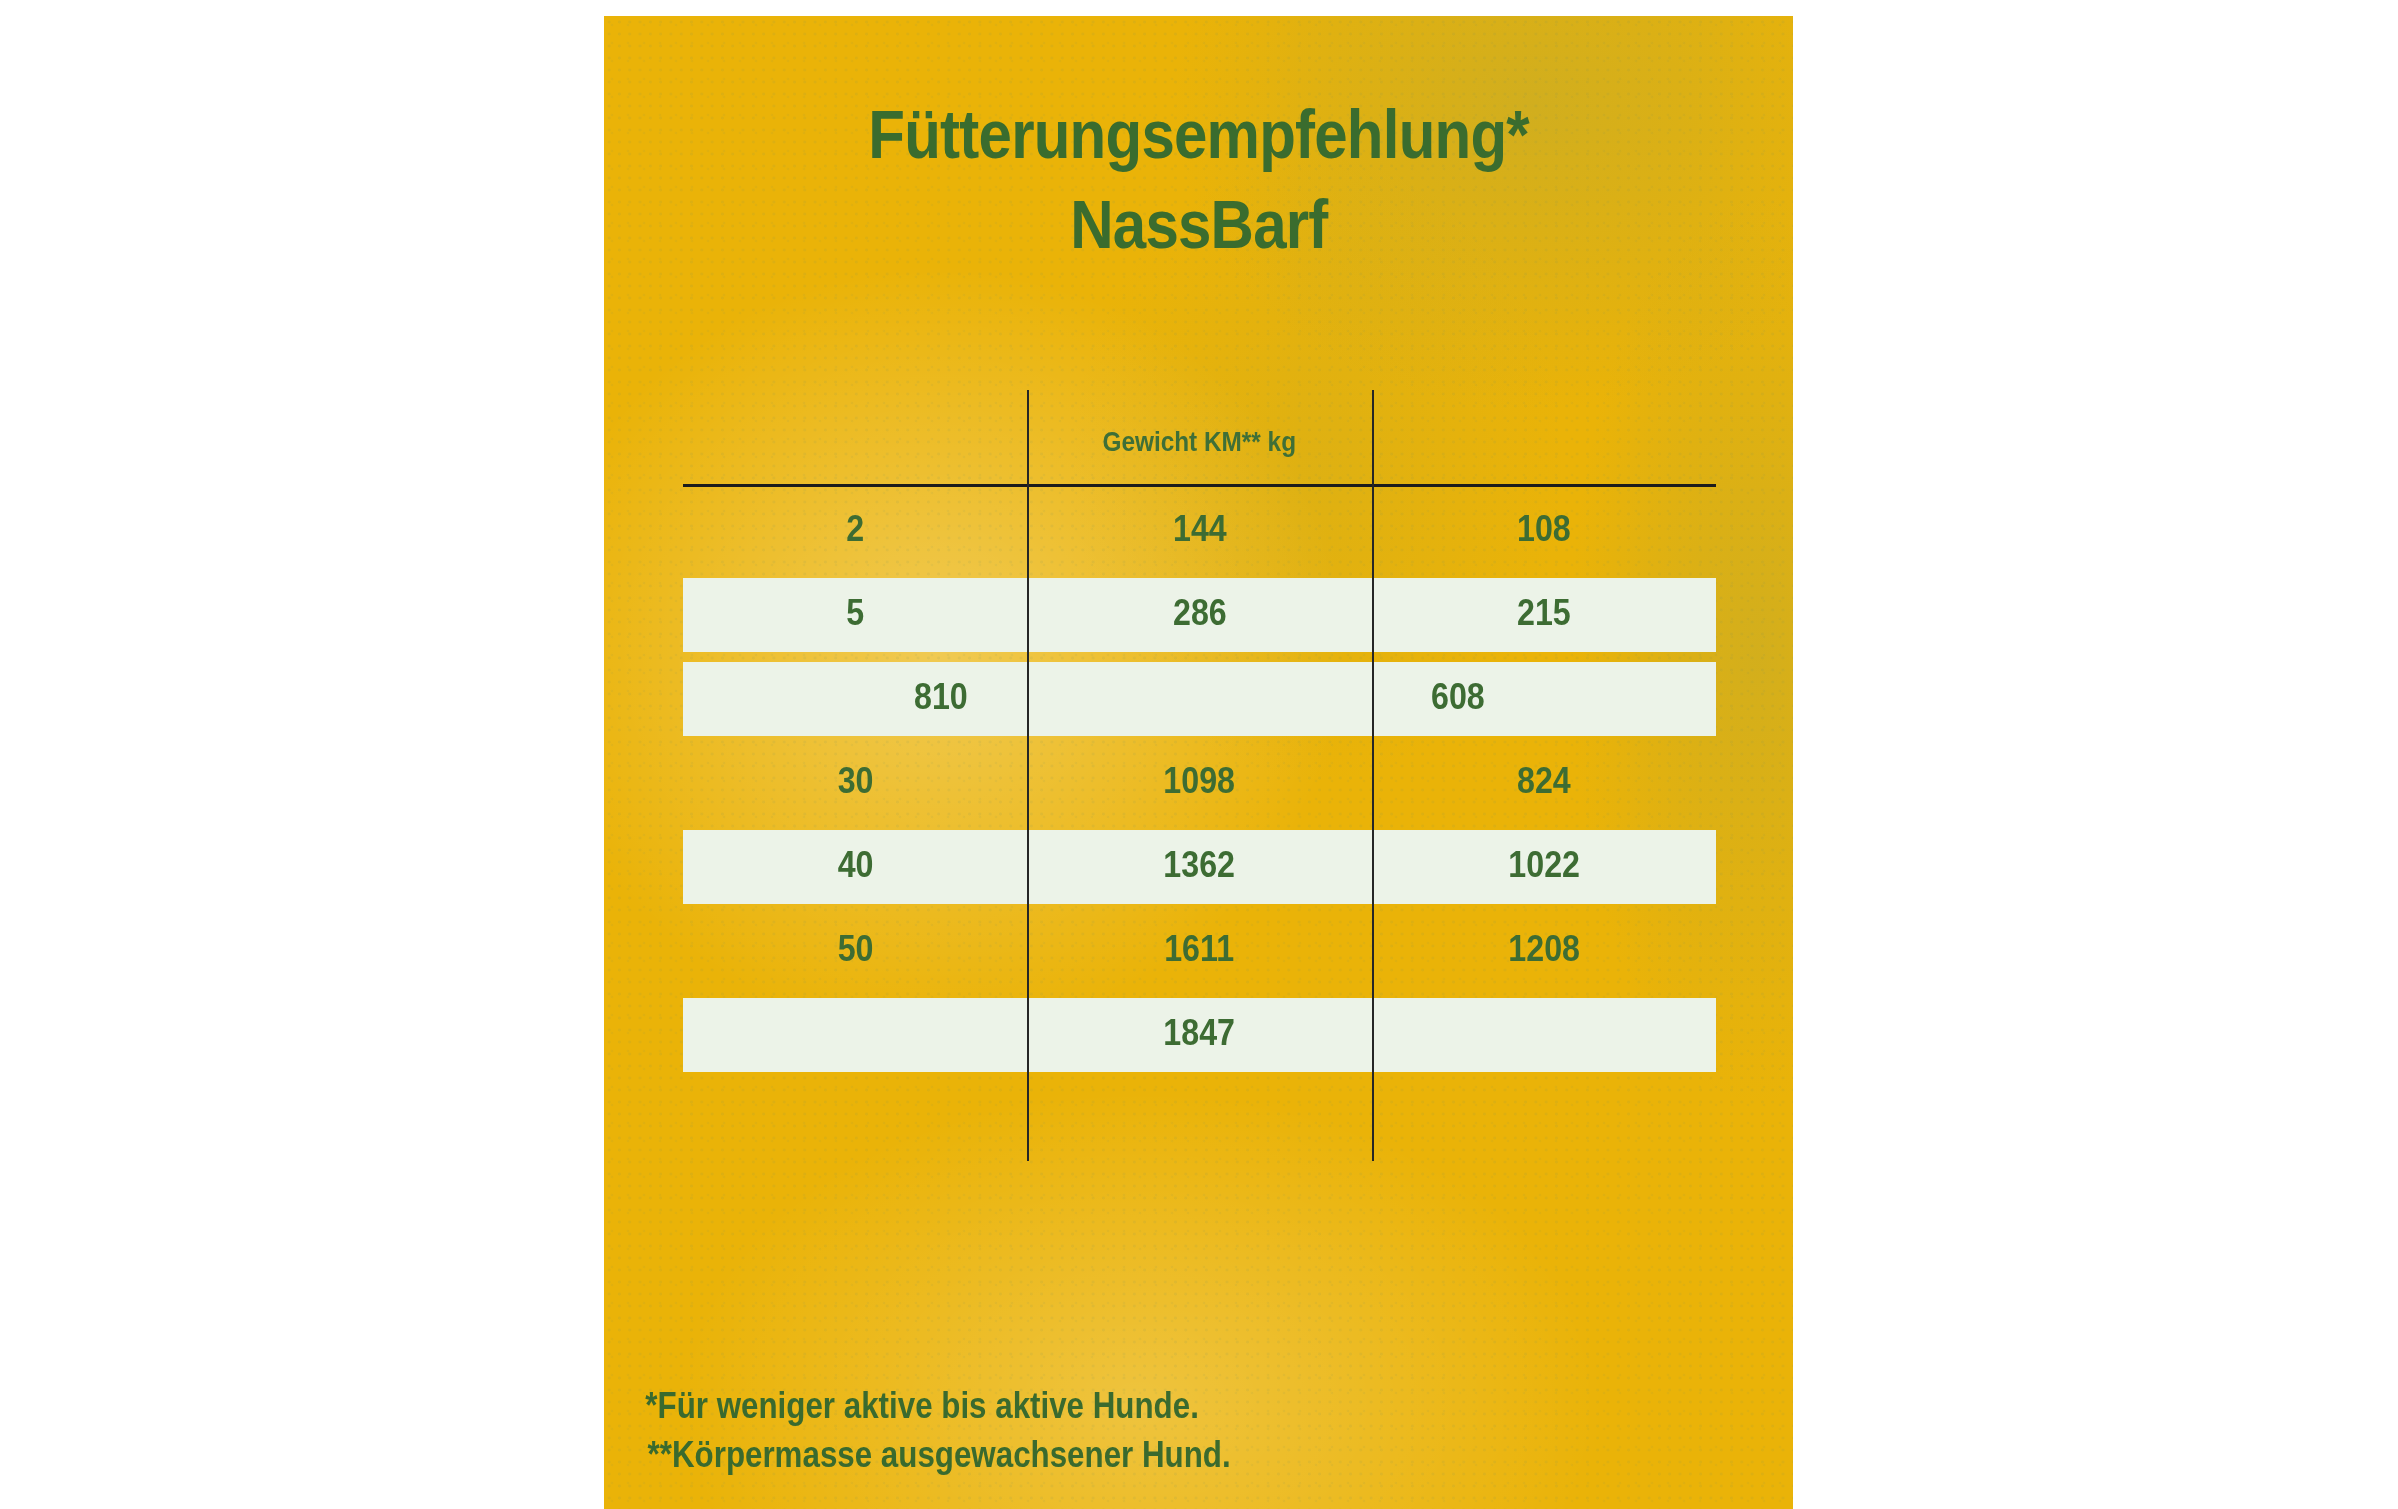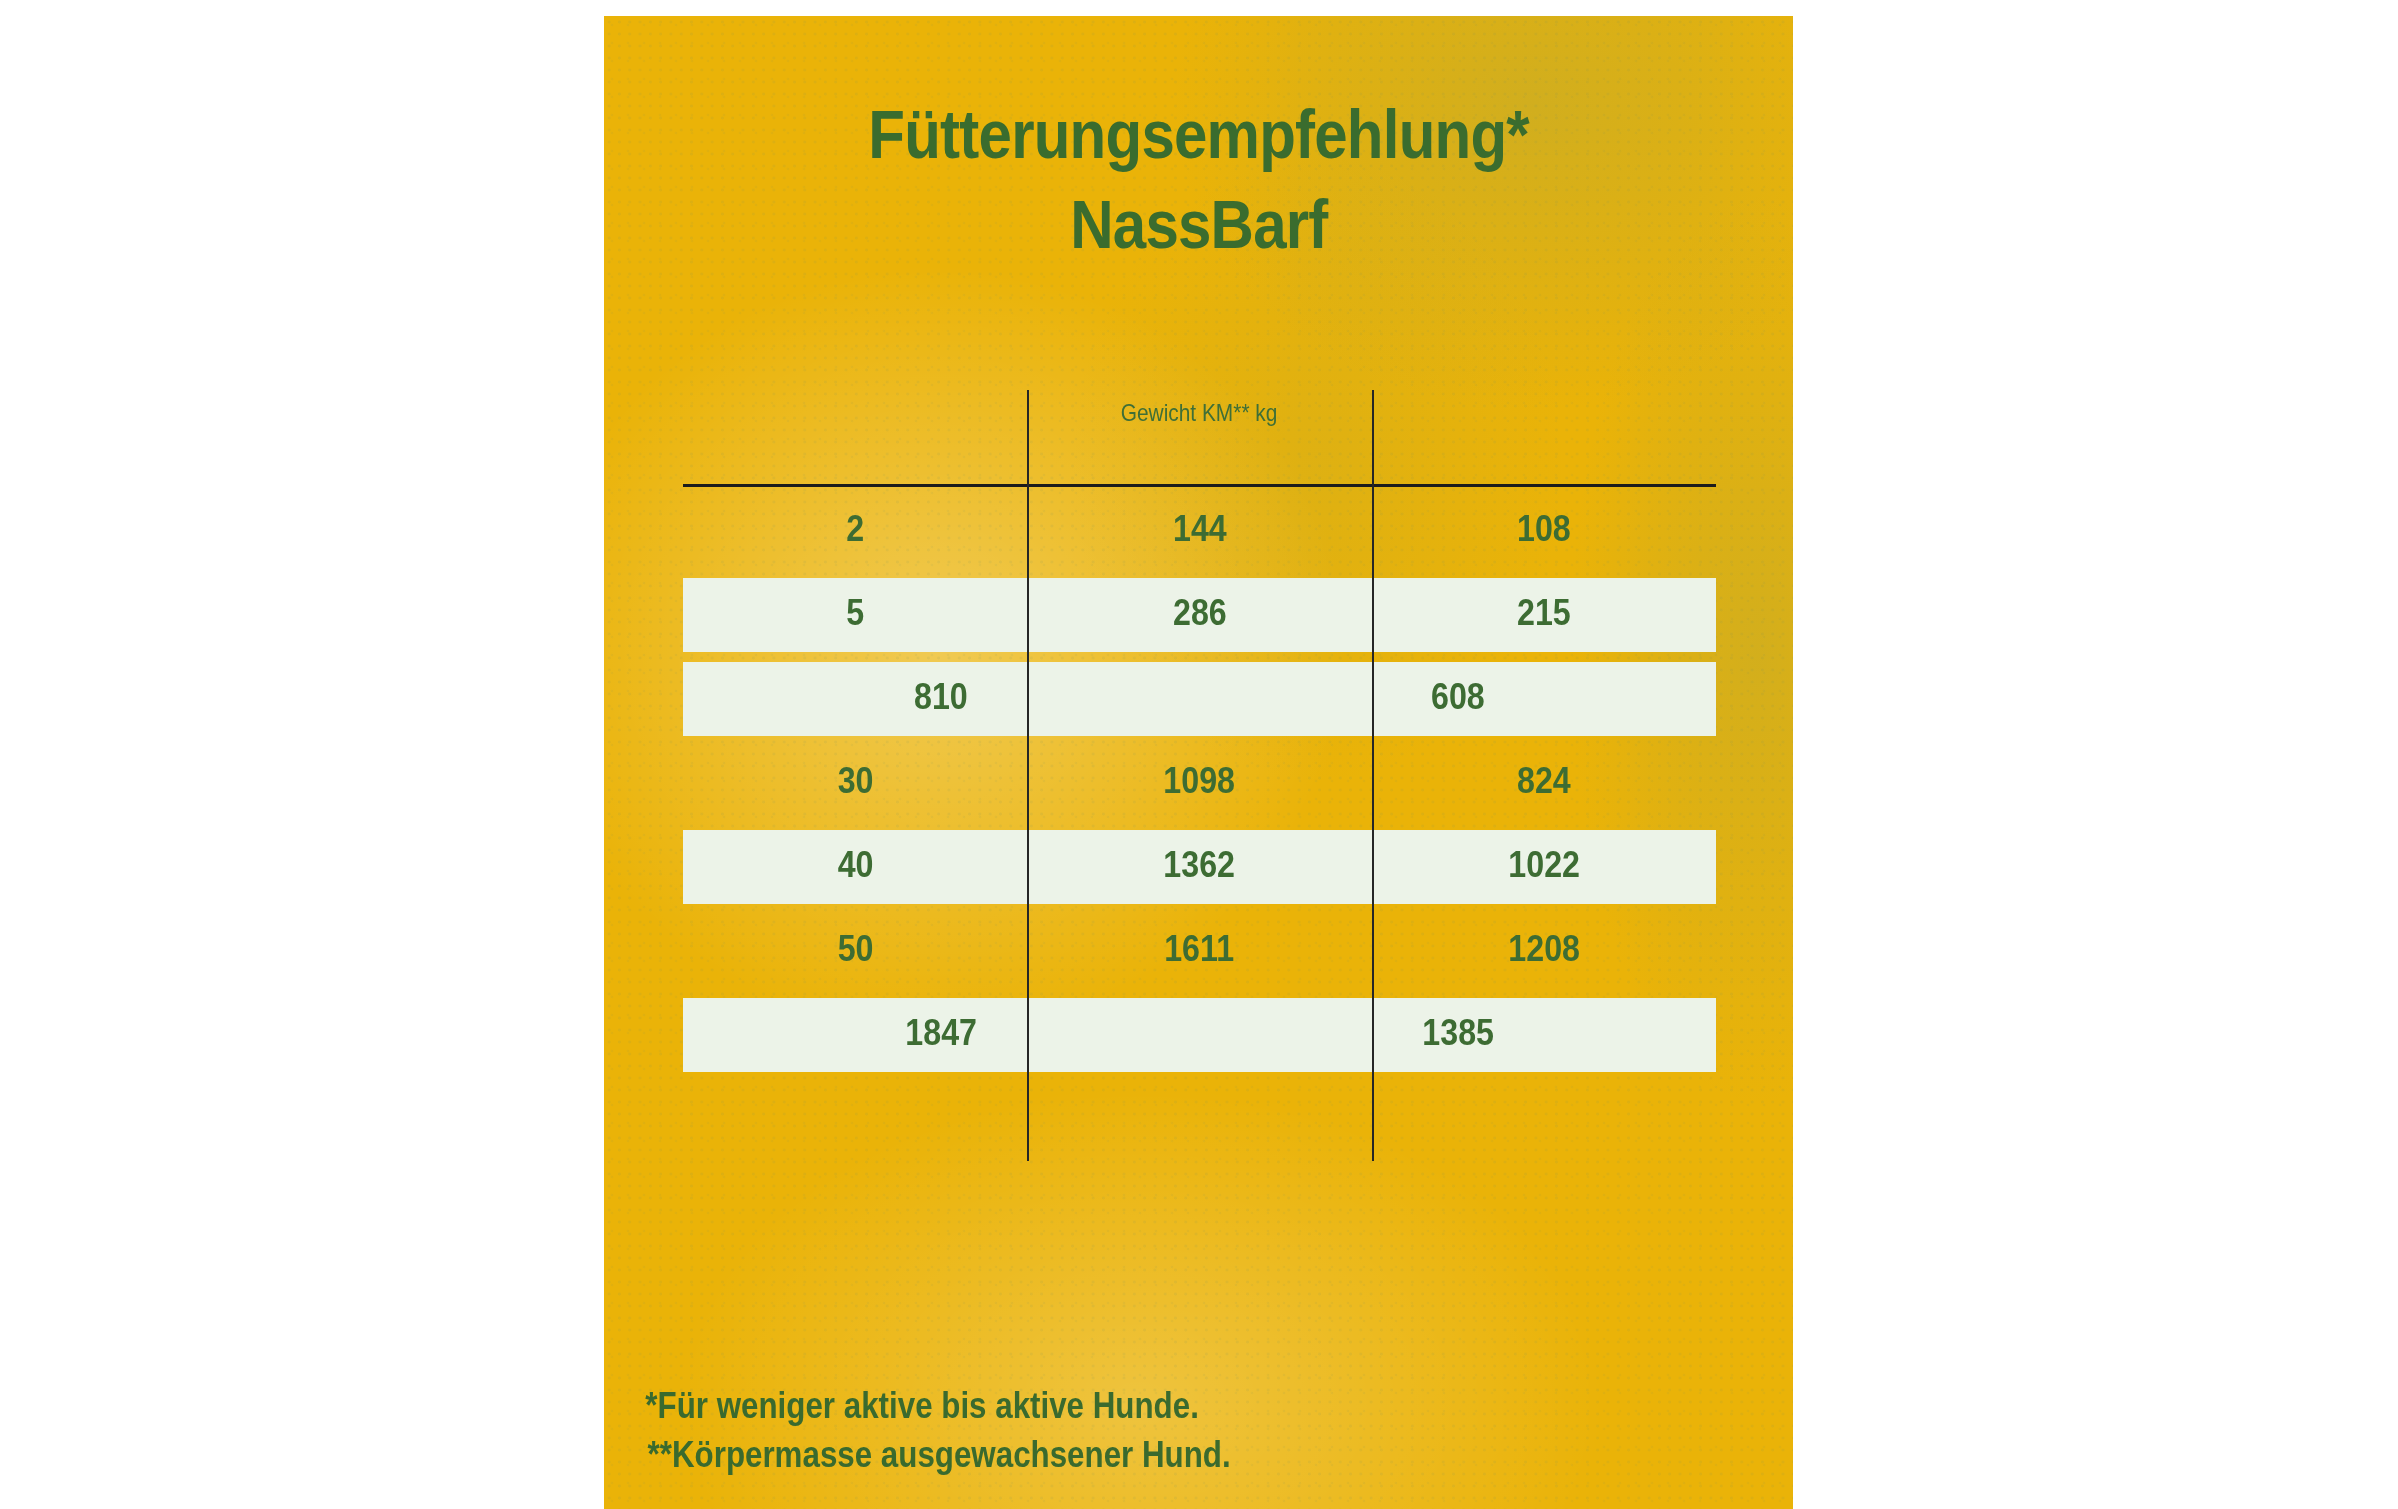--- a/index.html
+++ b/index.html
@@ -48,22 +48,22 @@
   .ftable {
     position:absolute; left:79px; top:374px;
     width:1033px; height:771px;
   }
   .thead {
     display:flex; height:97px;
     border-bottom:3.7px solid #1c1c1c;
     padding-top:9.4px;
   }
   .thead .cell {
-    flex:1; display:flex; justify-content:center;
-    font-size:24px; font-weight:normal; color:#3f6f37;
+    flex:1; display:flex; align-items:center; justify-content:center;
+    font-size:28px; font-weight:bold; color:#3f6f37;
   }
   .tbody { height:675px; }
   .trow { height:84px; display:flex; position:relative; }
   .trow.striped::before {
     content:""; position:absolute; left:0; right:0; top:6.6px; bottom:2.8px;
     background:#ecf3e8;
   }
   .trow .cell {
     flex:1; position:relative; z-index:1;
     display:flex; align-items:center; justify-content:center;
@@ -162,23 +162,20 @@
               <span class="cond">1611</span>
             </div>
     <div class="cell">
               <span class="cond">1208</span>
             </div>
   </div>
           <div class="trow striped">
     <div class="cell">
               <span class="cond">1847</span>
             </div>
-    <div class="cell">
-              <span class="cond">1385</span>
-            </div>
   </div>
         </div>
       <div class="vline v1"></div>
       <div class="vline v2"></div>
     </div>
 
     <div class="footnotes">
       <span class="cond">*Für weniger aktive bis aktive Hunde.</span><br>
       <span class="cond">**Körpermasse ausgewachsener Hund.</span>
     </div>

